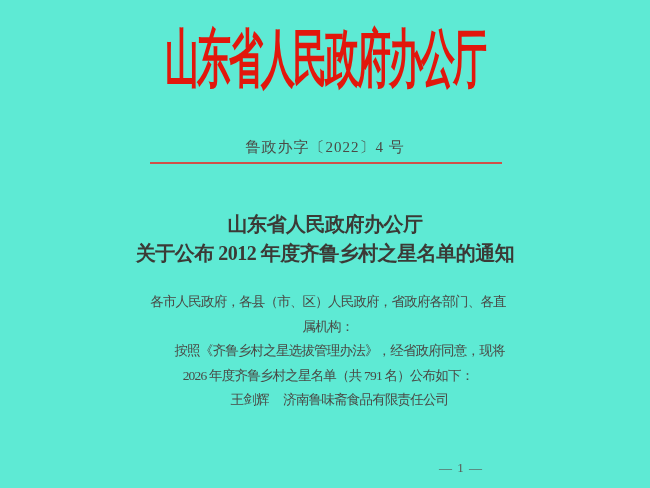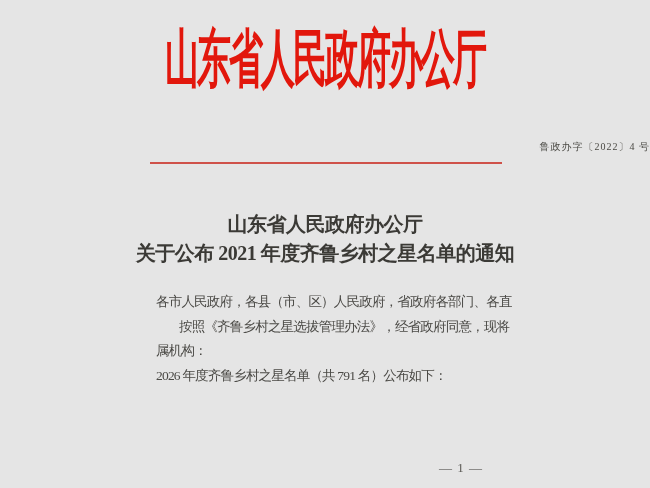--- a/index.html
+++ b/index.html
@@ -5,59 +5,60 @@
   html, body { margin: 0; padding: 0; }
   body {
     width: 650px; height: 488px;
     background: #fdfdfc;
     position: relative;
     overflow: hidden;
     font-family: "Liberation Serif", serif;
   }
   .page {
     position: absolute; inset: 0;
-    background: #e5e5e5;
+    background: #5eead4;
   }
   .letterhead {
     position: absolute; left: 0; right: 0; top: 28px;
     text-align: center;
     font-size: 34px; line-height: 34px;
     font-weight: bold;
     color: #e2170c;
     letter-spacing: -2px;
     transform: scaleY(1.85);
     transform-origin: center top;
     white-space: nowrap;
   }
   .doc-number {
     position: absolute; left: 0; right: 0; top: 138px;
-    text-align: right;
-    font-size: 10px; line-height: 18px;
+    text-align: center;
+    font-size: 15px; line-height: 18px;
     color: #4b4a45;
     letter-spacing: 1px;
   }
   .red-rule {
     position: absolute; left: 150px; top: 162px;
     width: 352px; height: 2px;
     background: #cf5149;
   }
   .doc-title {
     position: absolute; left: 0; right: 0; top: 210px;
     text-align: center;
     font-size: 20px; line-height: 29px;
     font-weight: bold;
     color: #3b3a36;
     letter-spacing: -0.5px;
   }
   .body-text {
-    position: absolute; left: 156px; top: 290px;
+    position: absolute; left: 150px; top: 290px;
     width: 356px;
     font-size: 13.5px; line-height: 24.5px;
     color: #4a4945;
     letter-spacing: -0.8px;
+    text-align: center;
   }
   .body-text .line { white-space: nowrap; height: 24.5px; }
   .body-text .indent { padding-left: 23px; }
   .name-line { padding-left: 23px; }
   .name-line .name { margin-right: 12px; }
   .page-number {
     position: absolute; left: 430px; top: 460px;
     width: 62px;
     text-align: center;
     font-size: 13px; line-height: 16px;
@@ -71,26 +72,30 @@
 <div class="page">
 
   <div class="letterhead">山东省人民政府办公厅</div>
 
   <div class="doc-number">鲁政办字〔2022〕4 号</div>
 
   <div class="red-rule"></div>
 
   <div class="doc-title">
     <div>山东省人民政府办公厅</div>
-    <div>关于公布 2021 年度齐鲁乡村之星名单的通知</div>
+    <div>关于公布 2012 年度齐鲁乡村之星名单的通知</div>
   </div>
 
   <div class="body-text">
     <div class="line">各市人民政府，各县（市、区）人民政府，省政府各部门、各直</div>
+    <div class="line">属机构：</div>
     <div class="line indent">按照《齐鲁乡村之星选拔管理办法》，经省政府同意，现将</div>
-    <div class="line">属机构：</div>
     <div class="line">2026 年度齐鲁乡村之星名单（共 791 名）公布如下：</div>
 
+    <div class="line name-line">
+      <span class="name">王剑辉</span>
+      <span class="org">济南鲁味斋食品有限责任公司</span>
+    </div>
   </div>
 
   <div class="page-number">— 1 —</div>
 
 </div>
 
 </body></html>

